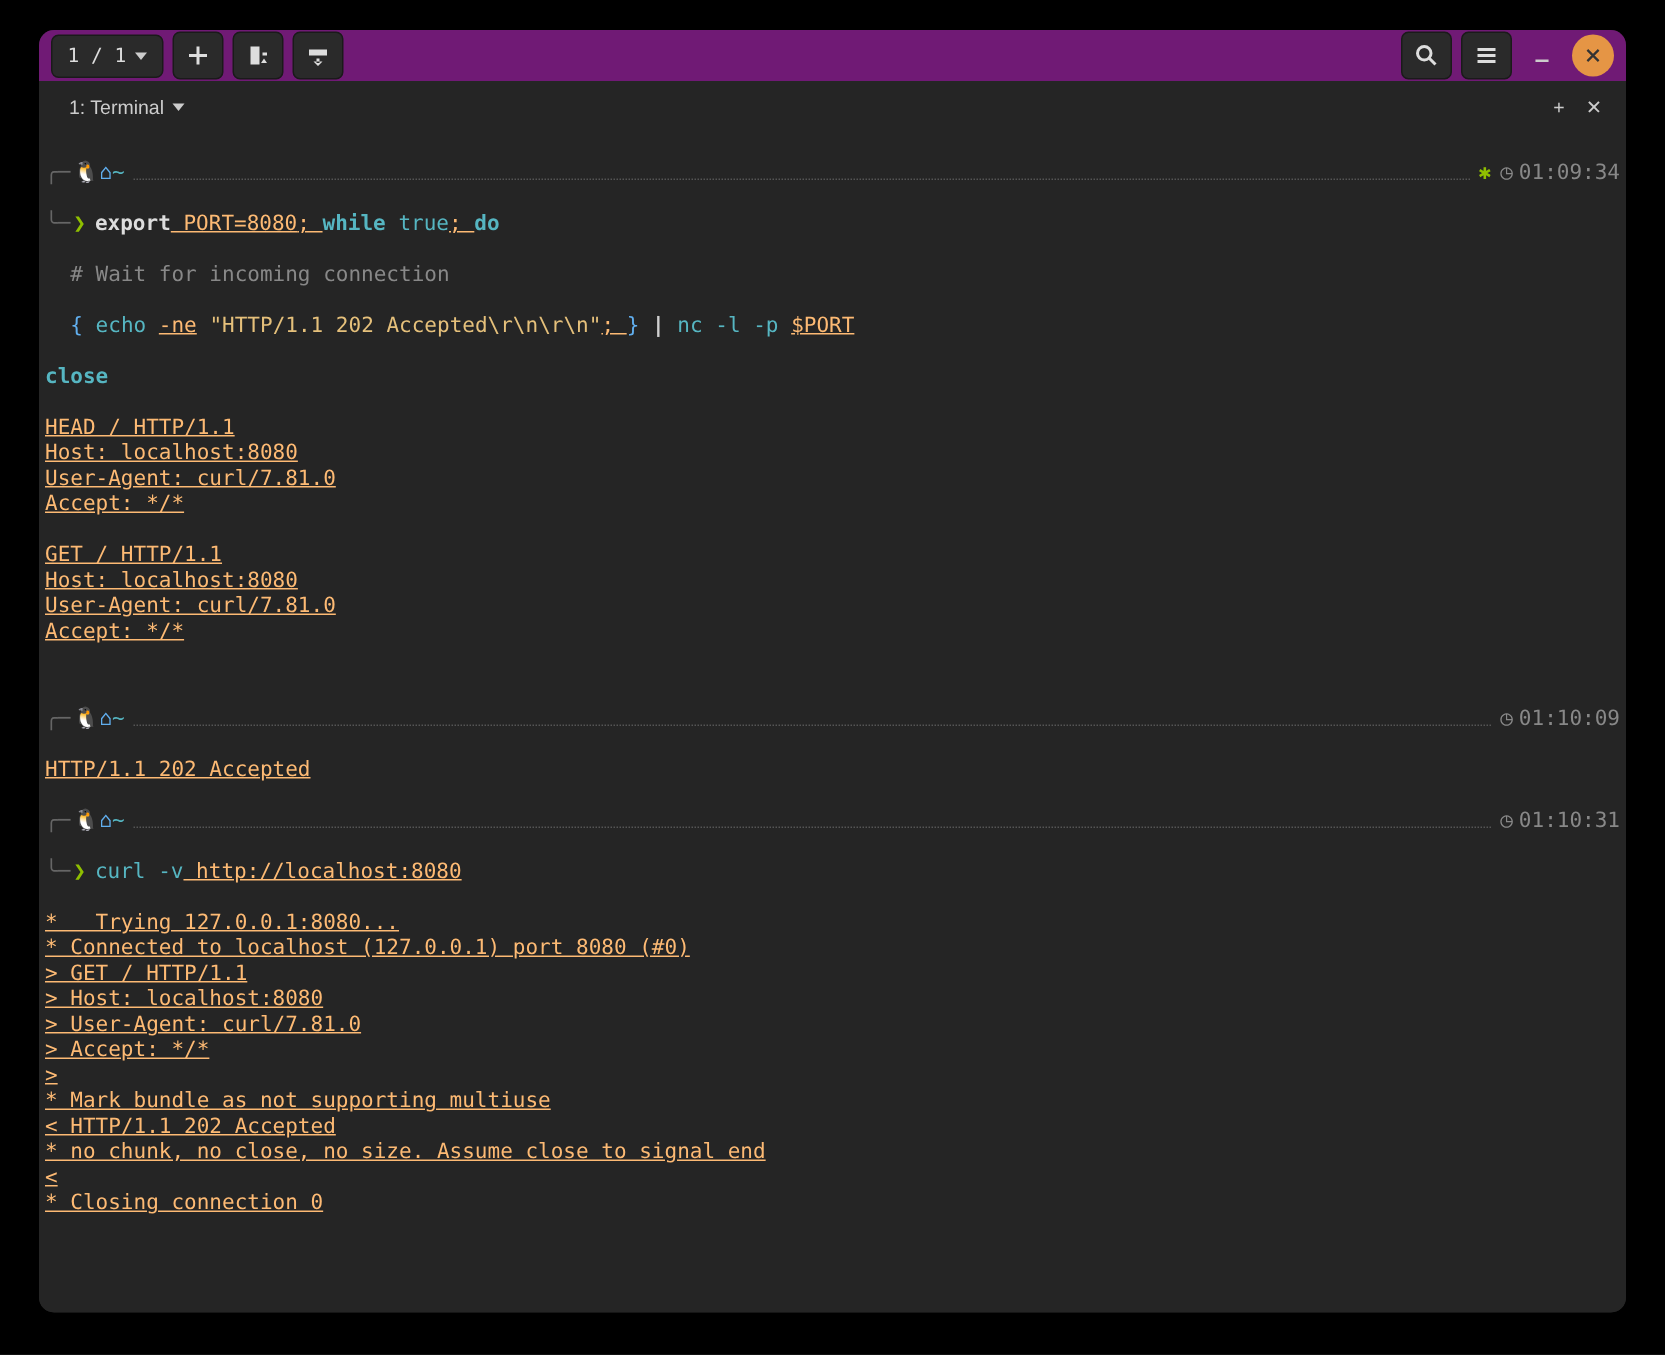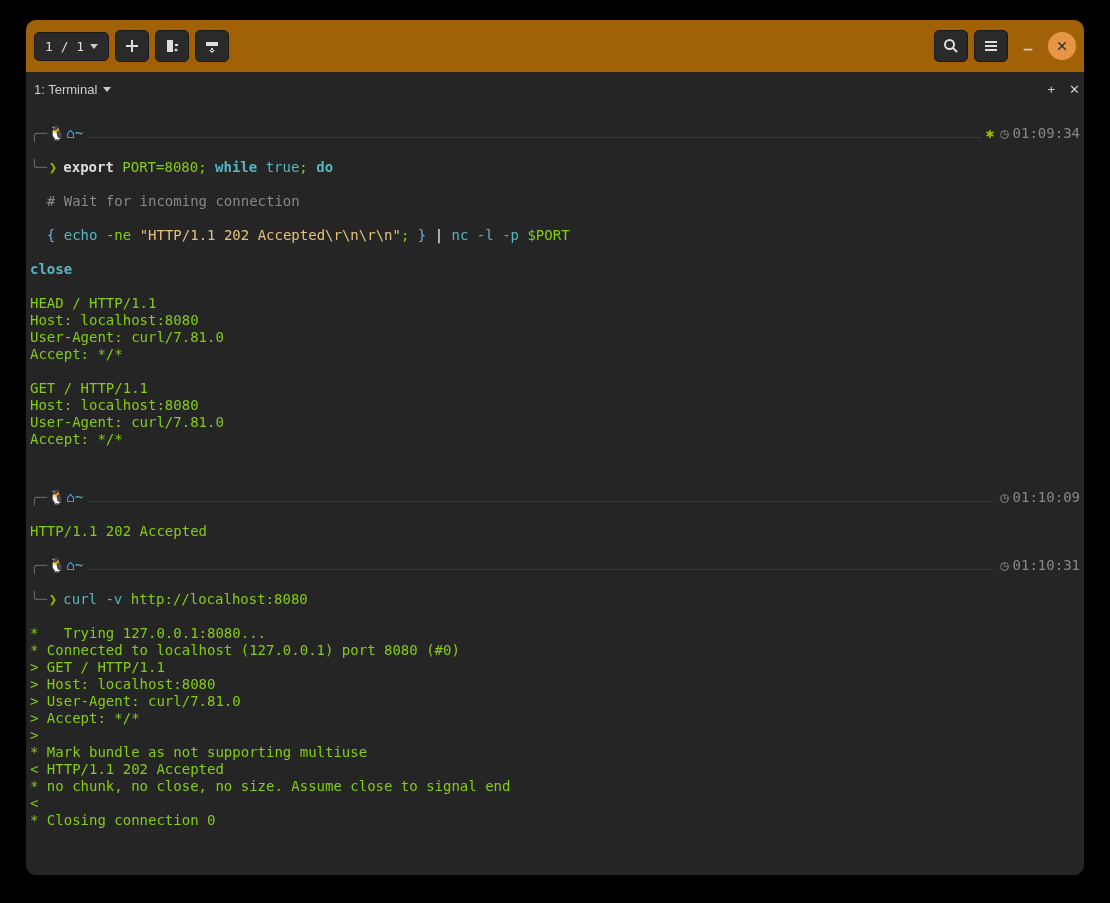--- a/index.html
+++ b/index.html
@@ -15,22 +15,22 @@
 .window {
   margin: 20px 26px 26px 26px;
   background: #252525;
   border-radius: 10px;
   overflow: hidden;
   height: 855px;
   display: flex;
   flex-direction: column;
 }
 .titlebar {
-  background: #a16207;
-  height: 52px;
+  background: #701a75;
+  height: 34px;
   display: flex;
   align-items: center;
   padding: 0 8px;
   position: relative;
 }
 .tb-left { display: flex; gap: 6px; align-items: center; }
 .session-btn {
   background: #2a2a2a;
   border: 1px solid #1a1a1a;
   border-radius: 5px;
@@ -66,21 +66,21 @@
 .tb-right { margin-left: auto; display: flex; gap: 6px; align-items: center; }
 .win-btn { width: 28px; height: 28px; display: flex; align-items: center; justify-content: center; border-radius: 50%; }
 .close-btn { background: #e59545; }
 .close-btn svg { width: 12px; height: 12px; fill: #333; }
 .min-btn svg { width: 14px; height: 14px; fill: #ccc; }
 .tabbar {
   background: #252525;
   height: 34px;
   display: flex;
   align-items: center;
-  padding: 0 4px;
+  padding: 0 16px;
   font-family: sans-serif;
   font-size: 13px;
   color: #ccc;
 }
 .tab-label { margin-left: 4px; display: flex; align-items: center; gap: 6px; }
 .tab-actions { margin-left: auto; display: flex; gap: 14px; color: #ccc; }
 .term-area { flex: 1; background: #252525; display: flex; flex-direction: column; overflow: hidden; }
 .pane { padding: 2px 4px 4px 4px; white-space: pre; line-height: 17px; font-size: 14px; letter-spacing: 0; }
 .pane-top { flex: 0 0 auto; height: 364px; }
 .divider { height: 4px; display: flex; }
@@ -99,21 +99,21 @@
 .arrow { color: #8fbf00; margin-right: 6px; }
 .kw-bold { color: #ddd; font-weight: bold; }
 .kw-cyan { color: #56b6c2; font-weight: bold; }
 .kw-blue { color: #61afef; }
 .str { color: #e5c07b; }
 .pipe { color: #d0d0d0; font-weight: bold; }
 .cmd { color: #56b6c2; }
 .flag { color: #56b6c2; }
 .comment { color: #888; }
 .done { color: #56b6c2; font-weight: bold; }
-.plain { color: #84cc16; }
+.plain { color: #fdba74; text-decoration: underline; }
 .chev-down { width: 0; height: 0; border-left: 4px solid transparent; border-right: 4px solid transparent; border-top: 5px solid #ccc; }
 </style>
 </head>
 <body>
 
 <div class="window">
 
   <div class="titlebar">
     <div class="tb-left">
       <div class="session-btn">

